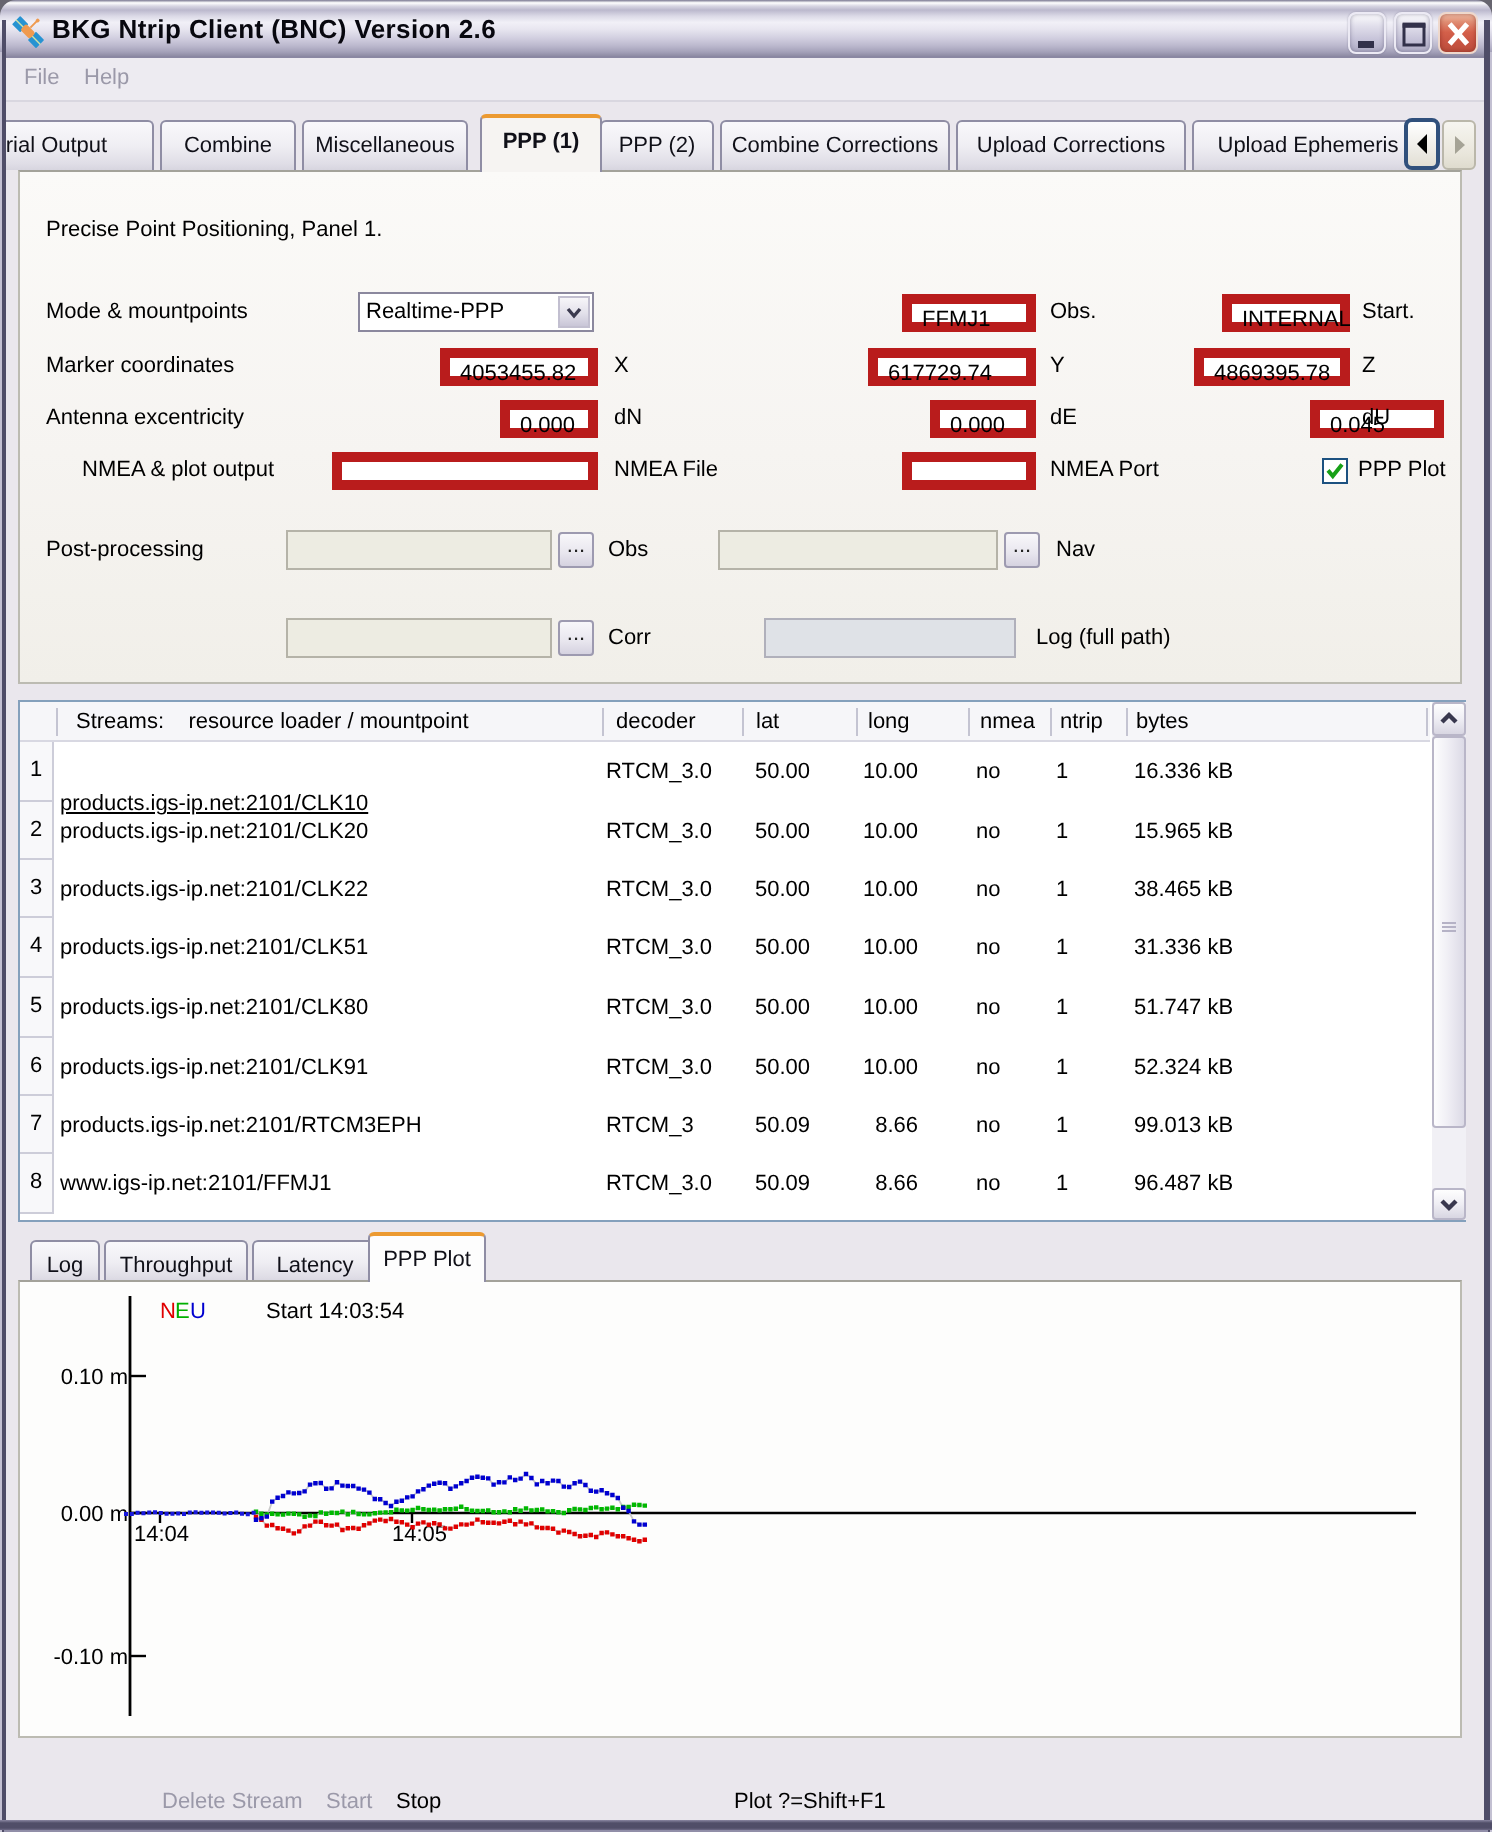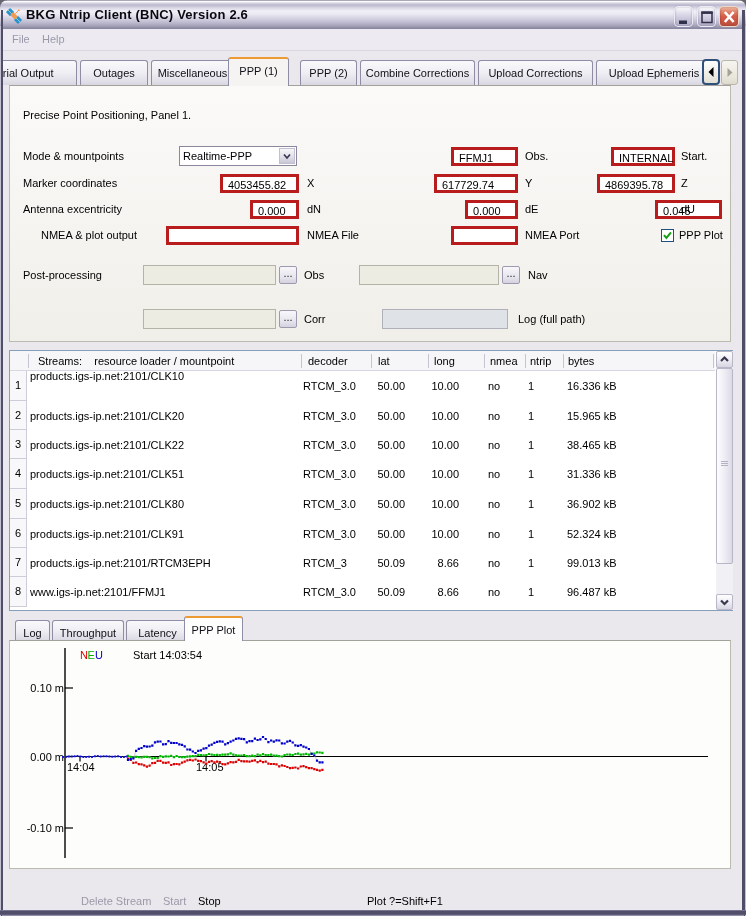--- a/index.html
+++ b/index.html
@@ -37,21 +37,21 @@
 
 .tab { top:60px; height:25px; background:linear-gradient(180deg,#f9f8fb 0%,#efeef3 50%,#dfdde6 88%,#d7d5df 100%);
   border:1px solid #8f8da4; border-bottom:none; border-radius:3px 3px 0 0;
   text-align:center; line-height:24px; color:#101018; }
 .tabsel { background:#f6f4f2; border-top:2px solid #ec9a31; z-index:5; }
 
 .pane { background:linear-gradient(180deg,#fbfaf8 0%,#f6f4f1 55%,#f1efe9 100%); border:1px solid #bcbbb2; border-top:1px solid #a3a29a; }
 #pane1 { left:9px; top:85px; width:722px; height:257px; }
 #pane2 { left:9px; top:640px; width:722px; height:229px; background:#fdfdfc; }
 
-.inp { background:#fff; border:3px solid #b91c1c; height:19px; line-height:17px; padding-left:5px; }
+.inp { background:#fff; border:5px solid #b91c1c; height:19px; line-height:17px; padding-left:5px; }
 .dinp { background:#edece2; border:1px solid #b5b3a8; height:20px; }
 .dotbtn { width:18px; height:18px; border:1px solid #9d9ab0; border-radius:2px; text-align:center; line-height:12px;
   background:linear-gradient(180deg,#f8f7fa 0%,#e8e6ee 60%,#d5d2e0 100%); color:#222; }
 .lbl { line-height:19px; }
 </style>
 </head>
 <body>
 
 <div class="abs" id="cornerL"></div>
 <div class="abs" id="cornerR"></div>
@@ -74,27 +74,27 @@
       <rect x="3.3" y="4.3" width="11.4" height="2.6" fill="#32314a"></rect>
     </svg></div>
 <div class="abs wbtn" id="btnclose"><svg width="18" height="19" viewBox="0 0 18 19">
       <path d="M4.8 5 L13.6 15 M13.6 5 L4.8 15" stroke="#fff" stroke-width="2.6"></path>
     </svg></div>
 <div class="abs" id="menubar"></div>
 <div class="abs menuitem" style="left:12px">File</div>
 <div class="abs menuitem" style="left:42px">Help</div>
 
 <div class="abs tab" style="left:-34px; width:111px;">Serial Output</div>
-<div class="abs tab" style="left:80px; width:68px;">Outages</div>
+<div class="abs tab" style="left:80px; width:68px;">Combine</div>
 <div class="abs tab" style="left:151px; width:83px;">Miscellaneous</div>
 <div class="abs tab" style="left:300px; width:57px;">PPP (2)</div>
 <div class="abs tab" style="left:360px; width:115px;">Combine Corrections</div>
 <div class="abs tab" style="left:478px; width:115px;">Upload Corrections</div>
 <div class="abs tab" style="left:596px; width:116px;">Upload Ephemeris</div>
-<div class="abs tab tabsel" style="left:228px; top:57px; width:61px; height:29px;">PPP (1)</div>
+<div class="abs tab tabsel" style="left:240px; top:57px; width:61px; height:29px;font-weight:bold;">PPP (1)</div>
 <div class="abs" style="left:702px; top:59px; width:18px; height:26px; border:2px solid #30507c; background:linear-gradient(180deg,#ffffff,#ebe9e2 70%,#e2dfd4); border-radius:4px;">
   <svg width="14" height="22" viewBox="0 0 14 22">
       <path d="M9.5 6 L4.5 11 L9.5 16 z" fill="#000"></path>
     </svg></div>
 <div class="abs" style="left:721px; top:60px; width:17px; height:25px; border:1px solid #bab7aa; background:linear-gradient(180deg,#f6f5f0,#e9e6db 70%,#dedbce); border-radius:3px;">
   <svg width="15" height="23" viewBox="0 0 15 23">
       <path d="M5.5 7 L10.5 11.5 L5.5 16 z" fill="#a5a396"></path>
     </svg></div>
 
 <div class="abs pane" id="pane1"></div>
@@ -172,21 +172,21 @@
 <div class="abs" style="left:520px;top:3px;line-height:14px;">ntrip</div>
 <div class="abs" style="left:558px;top:3px;line-height:14px;">bytes</div>
 <div class="abs" style="left:0;top:20px;width:17px;height:30px;background:#f8f8fa;border-right:1px solid #cdcdd9;border-bottom:1px solid #cdcdd9;text-align:center;line-height:29px;">1</div>
 <div class="abs" style="left:0;top:50px;width:17px;height:29px;background:#f8f8fa;border-right:1px solid #cdcdd9;border-bottom:1px solid #cdcdd9;text-align:center;line-height:28px;">2</div>
 <div class="abs" style="left:0;top:79px;width:17px;height:29px;background:#f8f8fa;border-right:1px solid #cdcdd9;border-bottom:1px solid #cdcdd9;text-align:center;line-height:28px;">3</div>
 <div class="abs" style="left:0;top:108px;width:17px;height:30px;background:#f8f8fa;border-right:1px solid #cdcdd9;border-bottom:1px solid #cdcdd9;text-align:center;line-height:29px;">4</div>
 <div class="abs" style="left:0;top:138px;width:17px;height:30px;background:#f8f8fa;border-right:1px solid #cdcdd9;border-bottom:1px solid #cdcdd9;text-align:center;line-height:29px;">5</div>
 <div class="abs" style="left:0;top:168px;width:17px;height:29px;background:#f8f8fa;border-right:1px solid #cdcdd9;border-bottom:1px solid #cdcdd9;text-align:center;line-height:28px;">6</div>
 <div class="abs" style="left:0;top:197px;width:17px;height:29px;background:#f8f8fa;border-right:1px solid #cdcdd9;border-bottom:1px solid #cdcdd9;text-align:center;line-height:28px;">7</div>
 <div class="abs" style="left:0;top:226px;width:17px;height:30px;background:#f8f8fa;border-right:1px solid #cdcdd9;border-bottom:1px solid #cdcdd9;text-align:center;line-height:29px;">8</div>
-<div class="abs" style="left:20px;top:16px;line-height:18px;">products.igs-ip.net:2101/CLK10</div>
+<div class="abs" style="left:20px;top:42px;line-height:18px;text-decoration:underline;">products.igs-ip.net:2101/CLK10</div>
 <div class="abs" style="left:293px;top:26px;line-height:18px;">RTCM_3.0</div>
 <div class="abs" style="left:355px;top:26px;width:40px;text-align:right;line-height:18px;">50.00</div>
 <div class="abs" style="left:409px;top:26px;width:40px;text-align:right;line-height:18px;">10.00</div>
 <div class="abs" style="left:478px;top:26px;line-height:18px;">no</div>
 <div class="abs" style="left:518px;top:26px;line-height:18px;">1</div>
 <div class="abs" style="left:557px;top:26px;line-height:18px;">16.336 kB</div>
 <div class="abs" style="left:20px;top:56px;line-height:18px;">products.igs-ip.net:2101/CLK20</div>
 <div class="abs" style="left:293px;top:56px;line-height:18px;">RTCM_3.0</div>
 <div class="abs" style="left:355px;top:56px;width:40px;text-align:right;line-height:18px;">50.00</div>
 <div class="abs" style="left:409px;top:56px;width:40px;text-align:right;line-height:18px;">10.00</div>
@@ -206,21 +206,21 @@
 <div class="abs" style="left:409px;top:114px;width:40px;text-align:right;line-height:18px;">10.00</div>
 <div class="abs" style="left:478px;top:114px;line-height:18px;">no</div>
 <div class="abs" style="left:518px;top:114px;line-height:18px;">1</div>
 <div class="abs" style="left:557px;top:114px;line-height:18px;">31.336 kB</div>
 <div class="abs" style="left:20px;top:144px;line-height:18px;">products.igs-ip.net:2101/CLK80</div>
 <div class="abs" style="left:293px;top:144px;line-height:18px;">RTCM_3.0</div>
 <div class="abs" style="left:355px;top:144px;width:40px;text-align:right;line-height:18px;">50.00</div>
 <div class="abs" style="left:409px;top:144px;width:40px;text-align:right;line-height:18px;">10.00</div>
 <div class="abs" style="left:478px;top:144px;line-height:18px;">no</div>
 <div class="abs" style="left:518px;top:144px;line-height:18px;">1</div>
-<div class="abs" style="left:557px;top:144px;line-height:18px;">36.902 kB</div>
+<div class="abs" style="left:557px;top:144px;line-height:18px;">51.747 kB</div>
 <div class="abs" style="left:20px;top:174px;line-height:18px;">products.igs-ip.net:2101/CLK91</div>
 <div class="abs" style="left:293px;top:174px;line-height:18px;">RTCM_3.0</div>
 <div class="abs" style="left:355px;top:174px;width:40px;text-align:right;line-height:18px;">50.00</div>
 <div class="abs" style="left:409px;top:174px;width:40px;text-align:right;line-height:18px;">10.00</div>
 <div class="abs" style="left:478px;top:174px;line-height:18px;">no</div>
 <div class="abs" style="left:518px;top:174px;line-height:18px;">1</div>
 <div class="abs" style="left:557px;top:174px;line-height:18px;">52.324 kB</div>
 <div class="abs" style="left:20px;top:203px;line-height:18px;">products.igs-ip.net:2101/RTCM3EPH</div>
 <div class="abs" style="left:293px;top:203px;line-height:18px;">RTCM_3</div>
 <div class="abs" style="left:355px;top:203px;width:40px;text-align:right;line-height:18px;">50.09</div>

